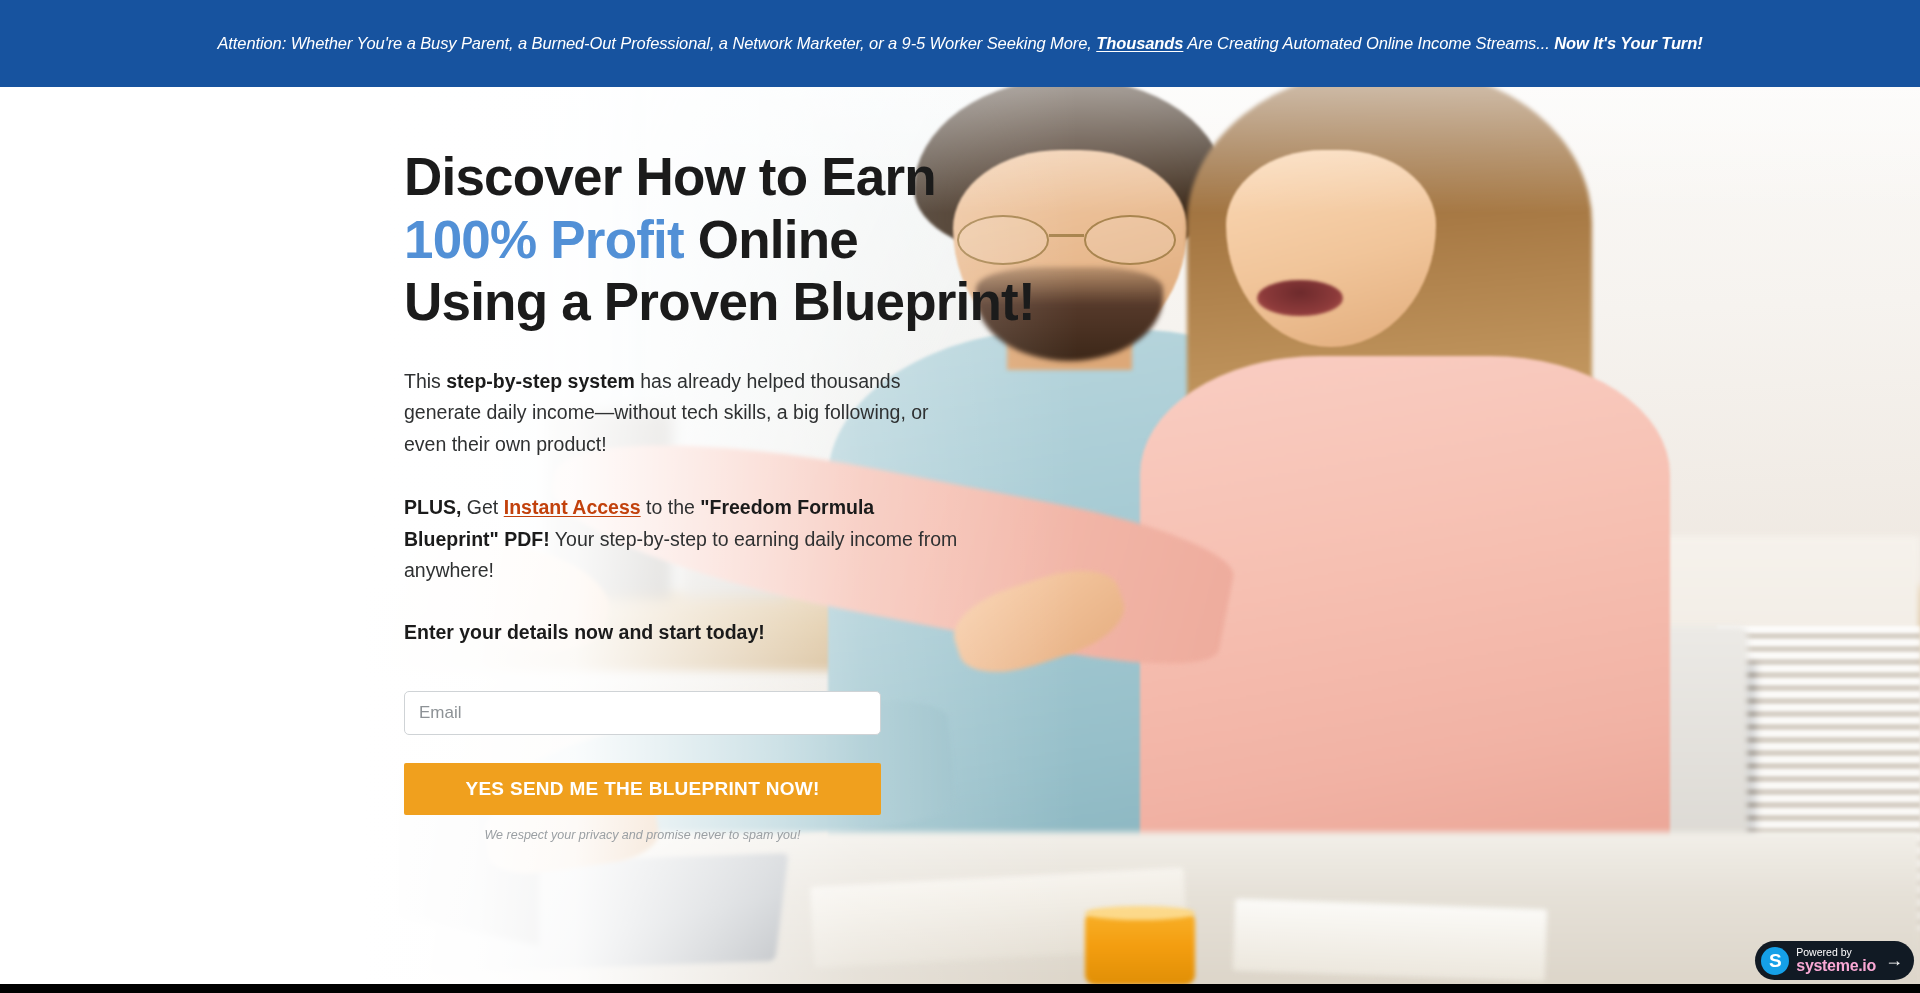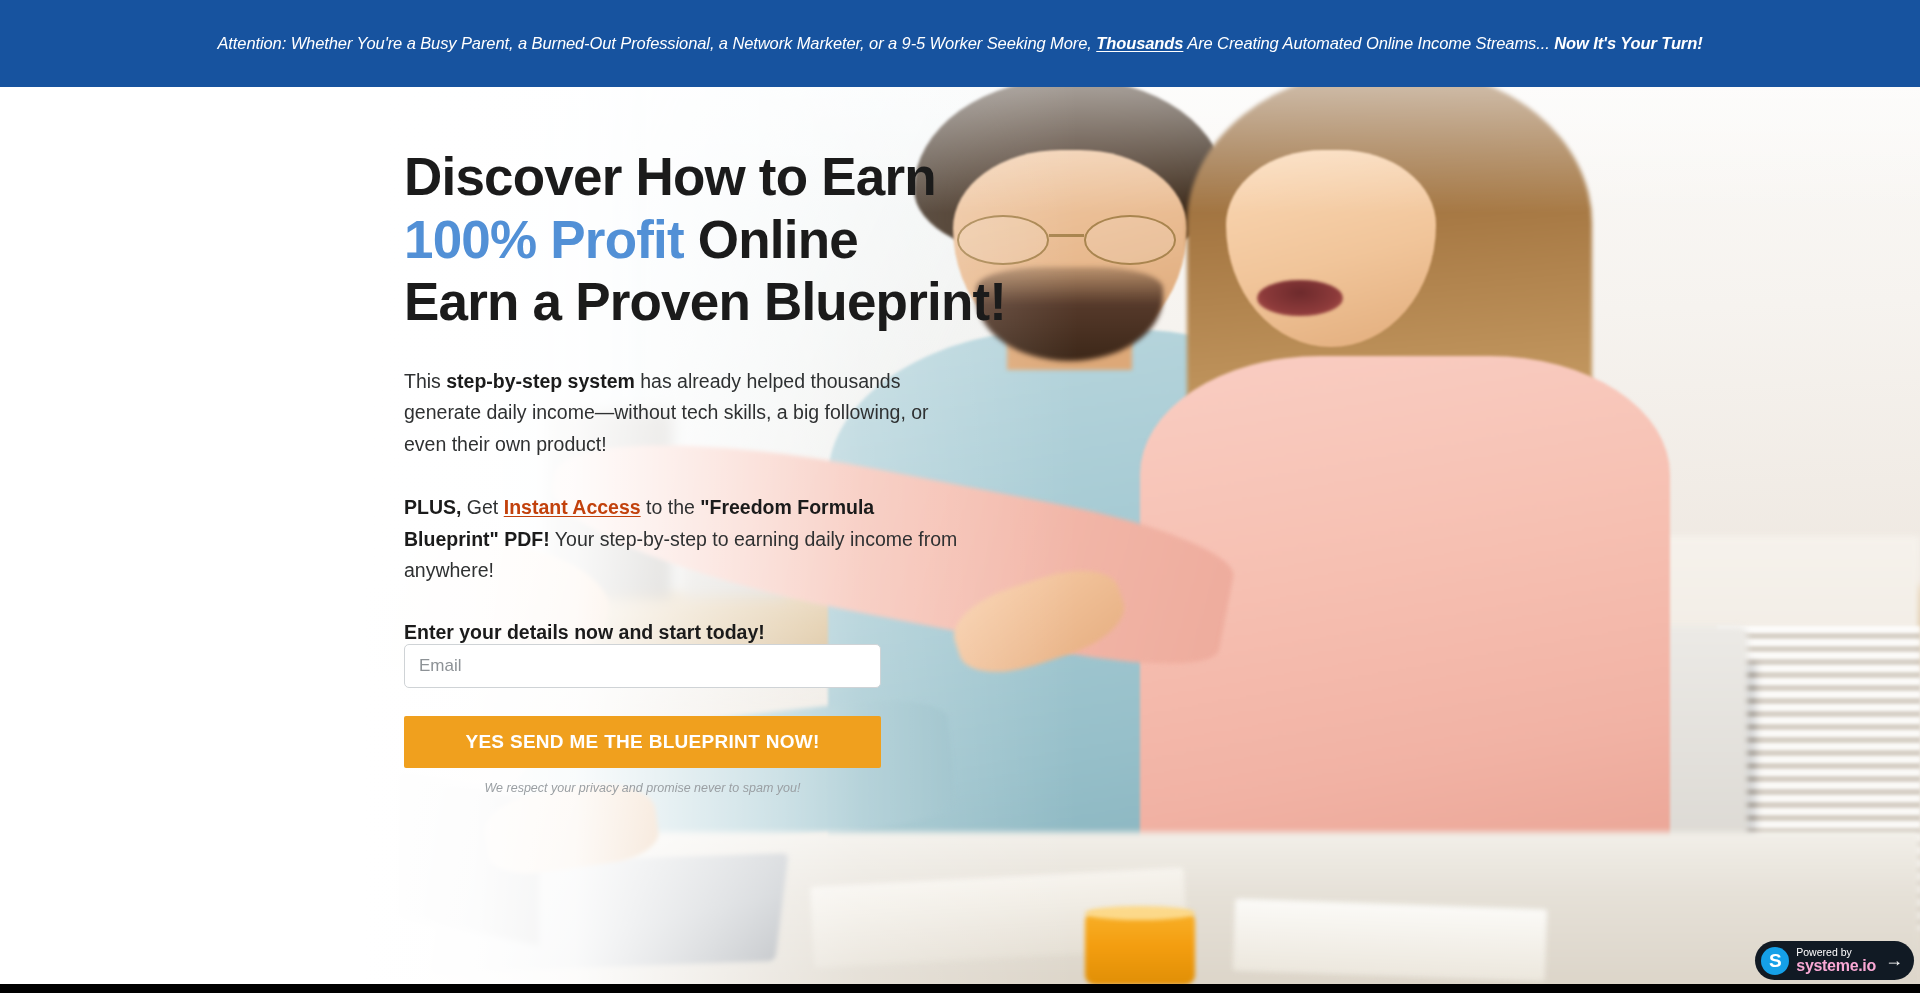--- a/index.html
+++ b/index.html
@@ -490,21 +490,21 @@
   }
   .body-para.second { margin-top: 32px; }
 
   .cta-line {
     font-size: 19.5px;
     font-weight: bold;
     color: #1b1b1b;
     margin-top: 34px;
   }
 
-  .form-wrap { width: 477px; }
+  .form-wrap { margin-top: 47px; width: 477px; }
 
   .email-input {
     display: block;
     width: 477px;
     height: 44px;
     padding: 0 14px;
     font-size: 17px;
     font-family: "Liberation Sans", sans-serif;
     color: #3b3b3b;
     background: #ffffff;
@@ -654,21 +654,21 @@
     <div class="photo-left-fade"></div>
   </div>
 
   <div class="left-gutter"></div>
 
   <div class="content">
 
     <h1 class="headline">
       <span>Discover How to Earn</span><br>
       <span class="accent">100% Profit</span><span> Online</span><br>
-      <span>Earn a Proven Blueprint!</span>
+      <span>Using a Proven Blueprint!</span>
     </h1>
 
     <p class="body-para">
       <span>This </span><strong>step-by-step system</strong><span> has already helped thousands generate daily income—without tech skills, a big following, or even their own product!</span>
     </p>
 
     <p class="body-para second">
       <strong>PLUS,</strong><span> Get </span><span class="ul">Instant Access</span><span> to the </span><strong>"Freedom Formula Blueprint" PDF!</strong><span> Your step-by-step to earning daily income from anywhere!</span>
     </p>
 

